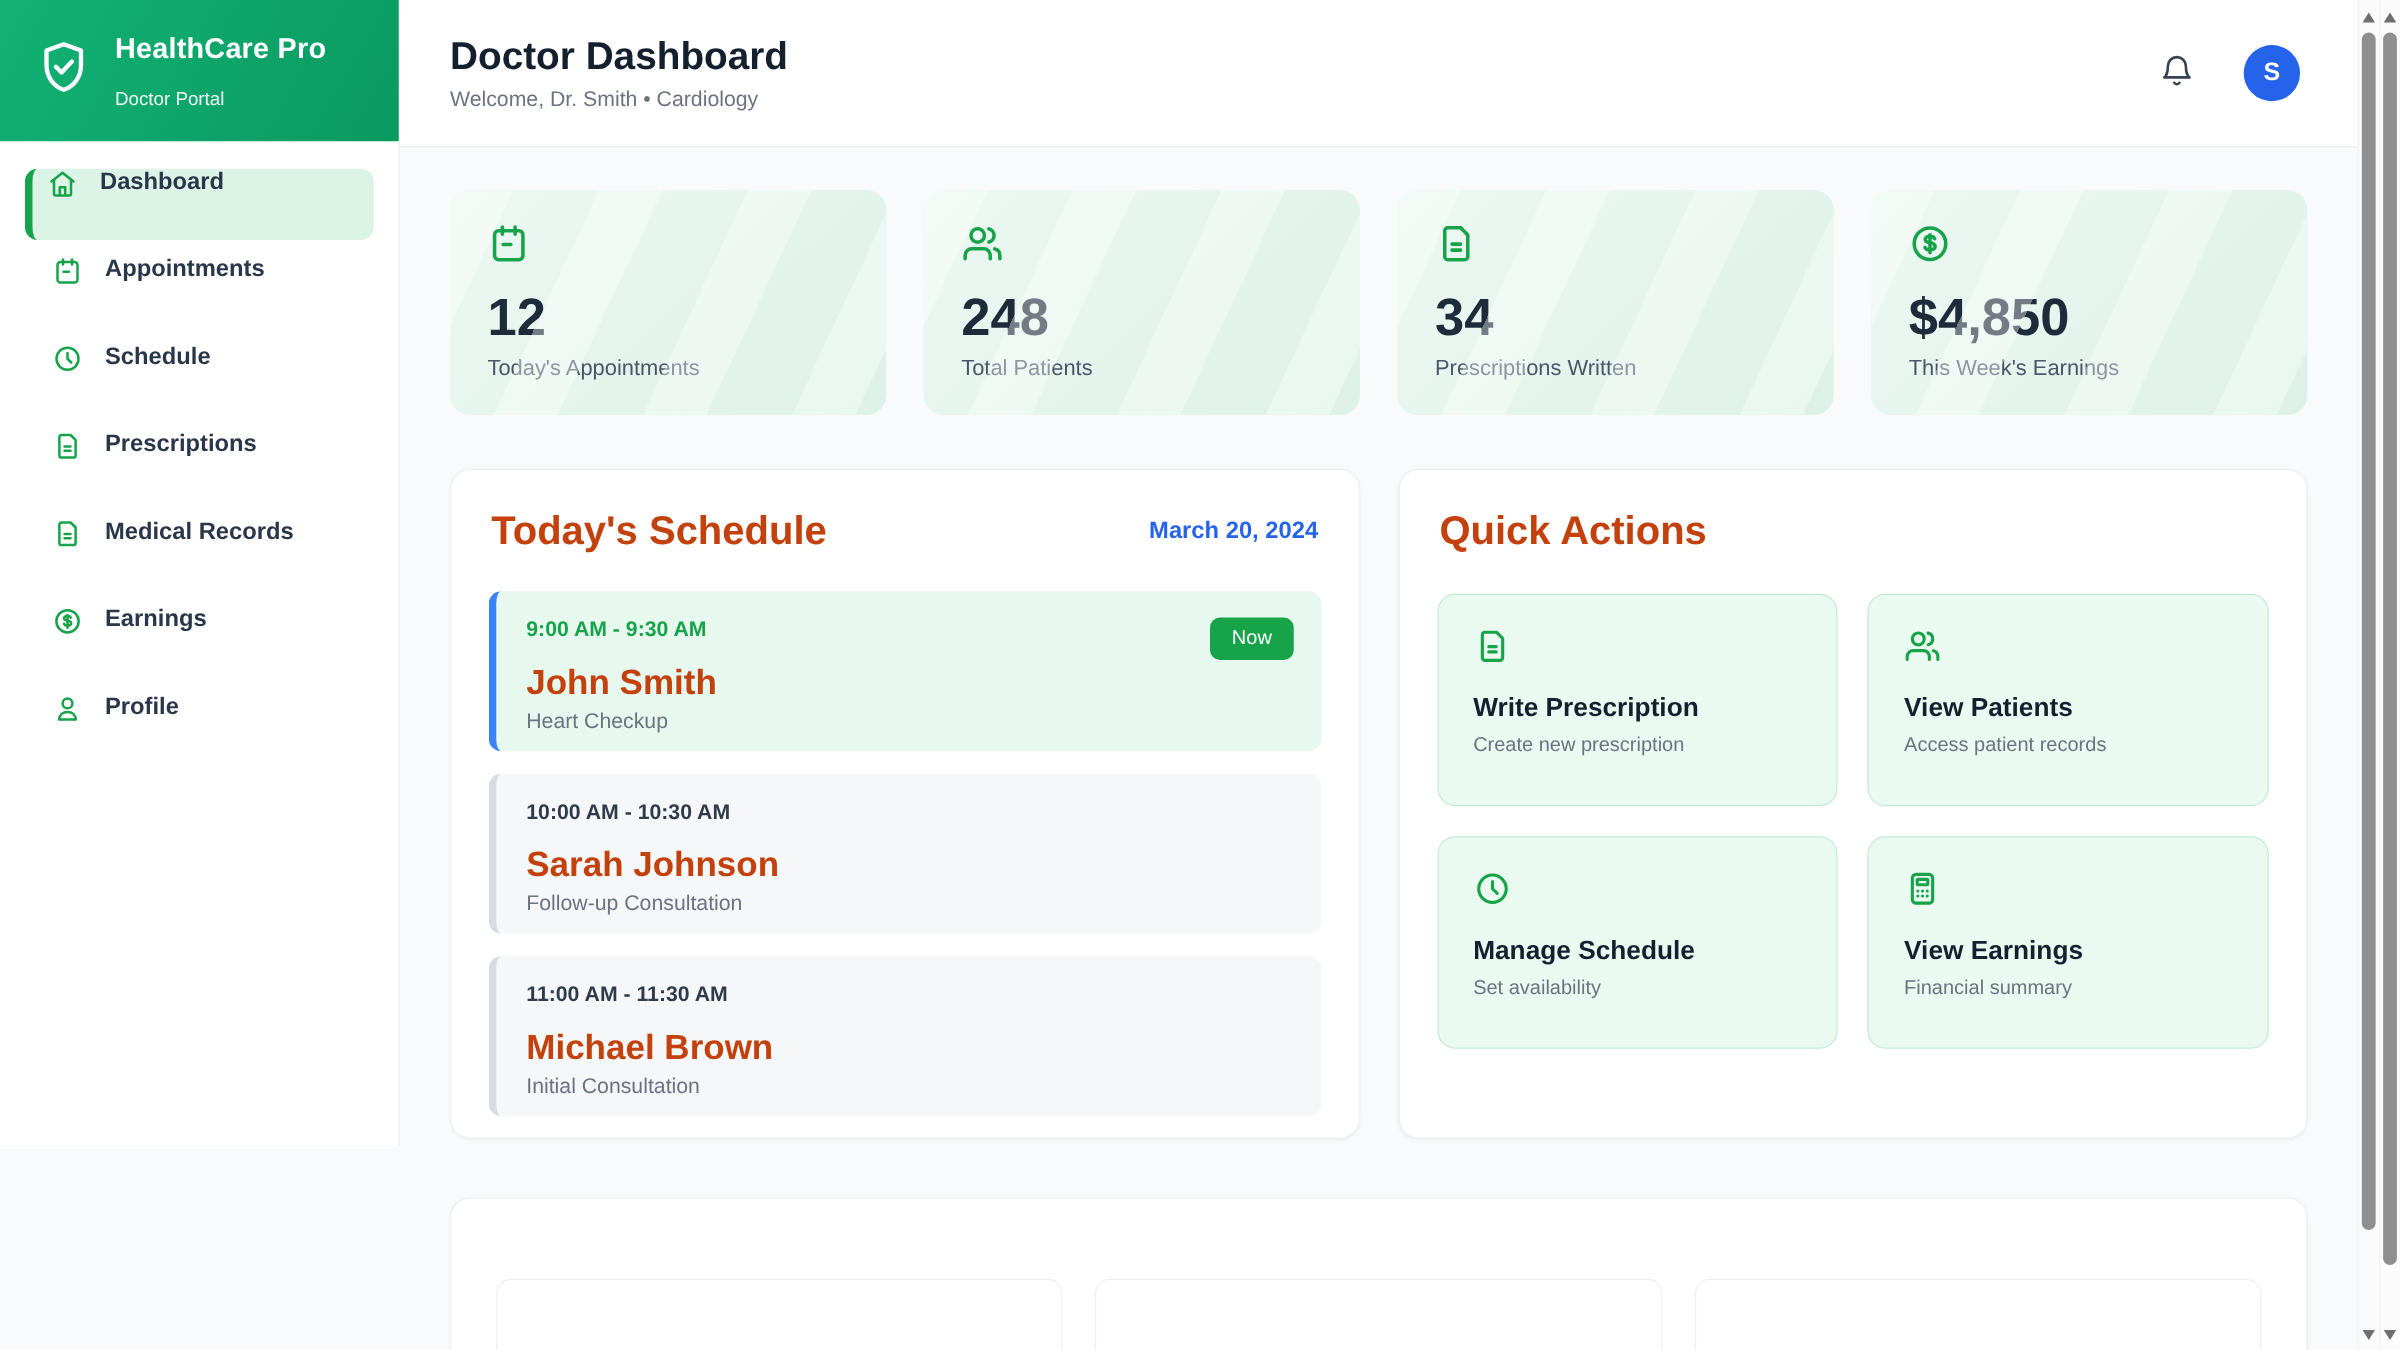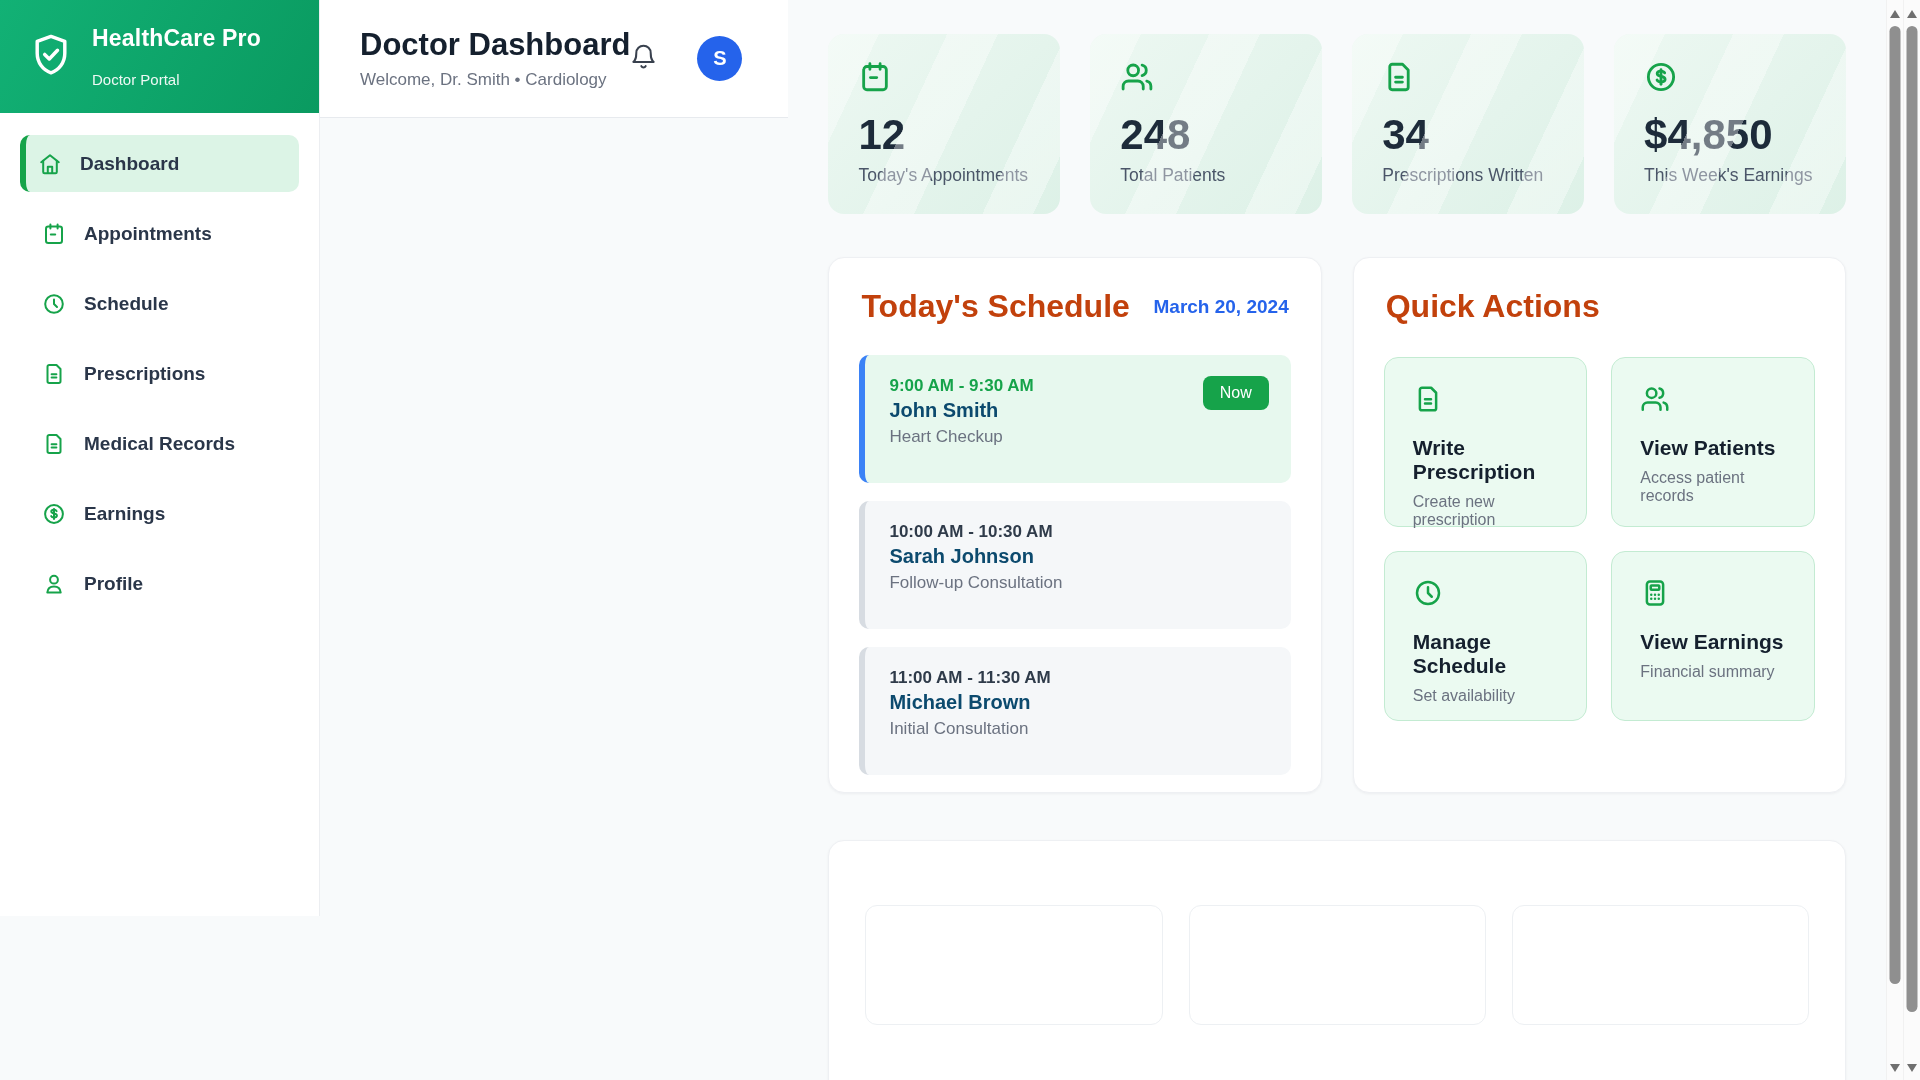--- a/index.html
+++ b/index.html
@@ -14,30 +14,30 @@
   .sidebar { width:320px; height:916px; background:#ffffff; border-right:1px solid #eceef1; flex:none; }
   .brand {
     height:113px; background:linear-gradient(120deg,#12b175 0%,#0a9a60 100%);
     display:flex; align-items:center; padding:0 28px; gap:18px; color:#fff;
   }
   .brand .icn { width:46px; height:46px; }
   .brand-title { font-size:23px; font-weight:700; letter-spacing:.2px; }
   .brand-sub { font-size:15px; margin-top:19px; opacity:.93; font-weight:400; }
   .nav { padding:22px 20px; }
   .nav-item {
-    display:flex; align-items:center; gap:18px; height:57px; margin-bottom:13px;
+    display:flex; gap:18px; height:57px; margin-bottom:13px;
     padding-left:16px; border-radius:10px; border-left:6px solid transparent;
     color:#2a3649; cursor:pointer;
   }
   .nav-item .icn { color:#16a34a; }
   .nav-label { font-size:19px; font-weight:600; }
   .nav-item.active { background:#dcf4e6; border-left-color:#16a34a; padding-left:12px; }
 
   
-  .main { width:1566px; display:flex; flex-direction:row; }
+  .main { width:1566px; display:flex; flex-direction:column; }
   .topbar {
     height:118px; background:#fff; border-bottom:1px solid #e7eaee;
     display:flex; align-items:center; justify-content:space-between; padding:0 46px 0 40px; flex:none;
   }
   .page-title { font-size:31px; font-weight:700; color:#15202e; }
   .page-sub { font-size:17px; color:#6b7280; margin-top:7px; }
   .topbar-right { display:flex; align-items:center; gap:40px; }
   .bell { width:27px; height:27px; color:#39414e; cursor:pointer; }
   .avatar {
     width:45px; height:45px; border-radius:50%; background:#2563eb; color:#fff;
@@ -72,21 +72,21 @@
   .date-link { font-size:19px; font-weight:600; color:#2563eb; cursor:pointer; }
 
   .appts { margin-top:30px; display:flex; flex-direction:column; gap:18px; padding:0 4px; }
   .appt {
     position:relative; border-radius:10px; padding:21px 24px; height:128px;
     background:#f5f7f9; border-left:6px solid #d7dce2; cursor:pointer;
   }
   .appt.current { background:#e7f8ee; border-left-color:#3b82f6; }
   .appt-time { font-size:17px; font-weight:700; color:#2f3b4a; }
   .appt.current .appt-time { color:#16a34a; }
-  .appt-name { font-size:20px; font-weight:700; color:#0c4a6e; margin-top:3px; }
+  .appt-name { font-size:28px; font-weight:700; color:#c2410c; margin-top:16px; }
   .appt-type { font-size:17px; color:#6b7280; margin-top:5px; }
   .badge {
     position:absolute; top:21px; right:22px; background:#16a34a; color:#fff;
     font-size:16px; font-weight:400; padding:8px 17px; border-radius:8px;
   }
 
   .qa-grid { display:grid; grid-template-columns:1fr 1fr; gap:24px; margin-top:32px; padding:0 4px; }
   .qa-card {
     height:170px; border-radius:14px; background:#ebfaf1; border:1.5px solid #c3ebd2;
     padding:26px 28px; cursor:pointer;

